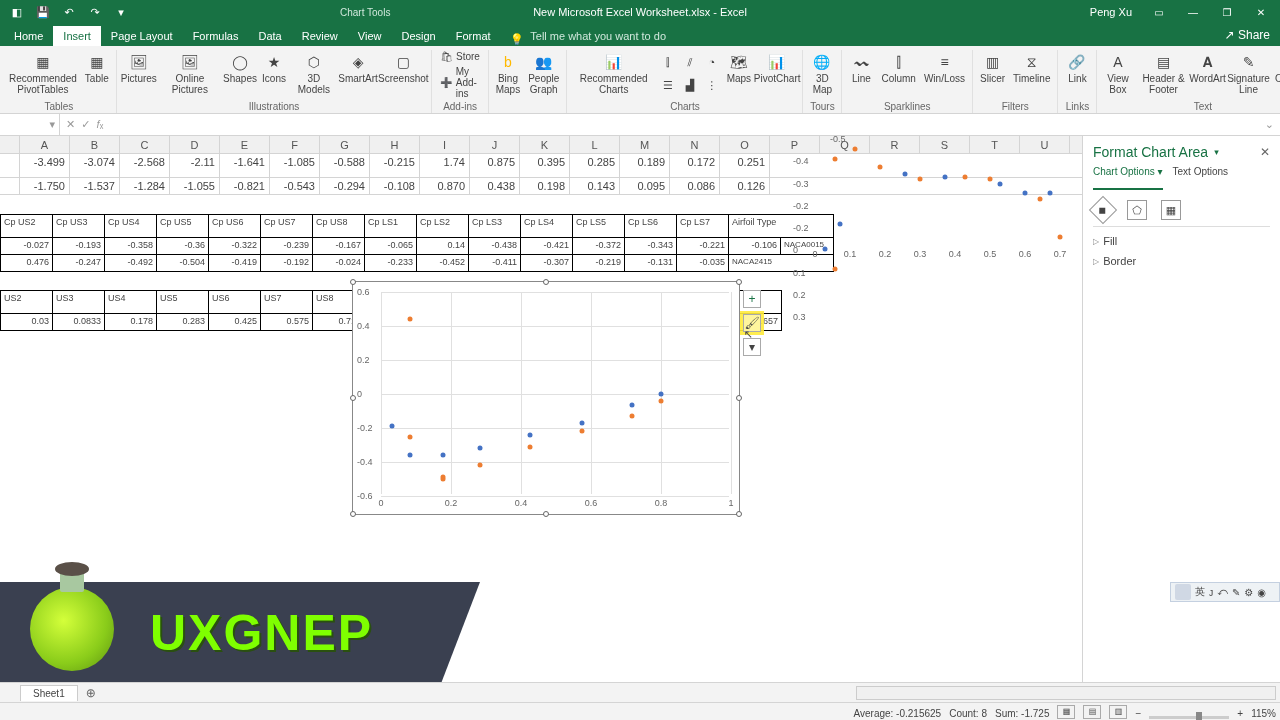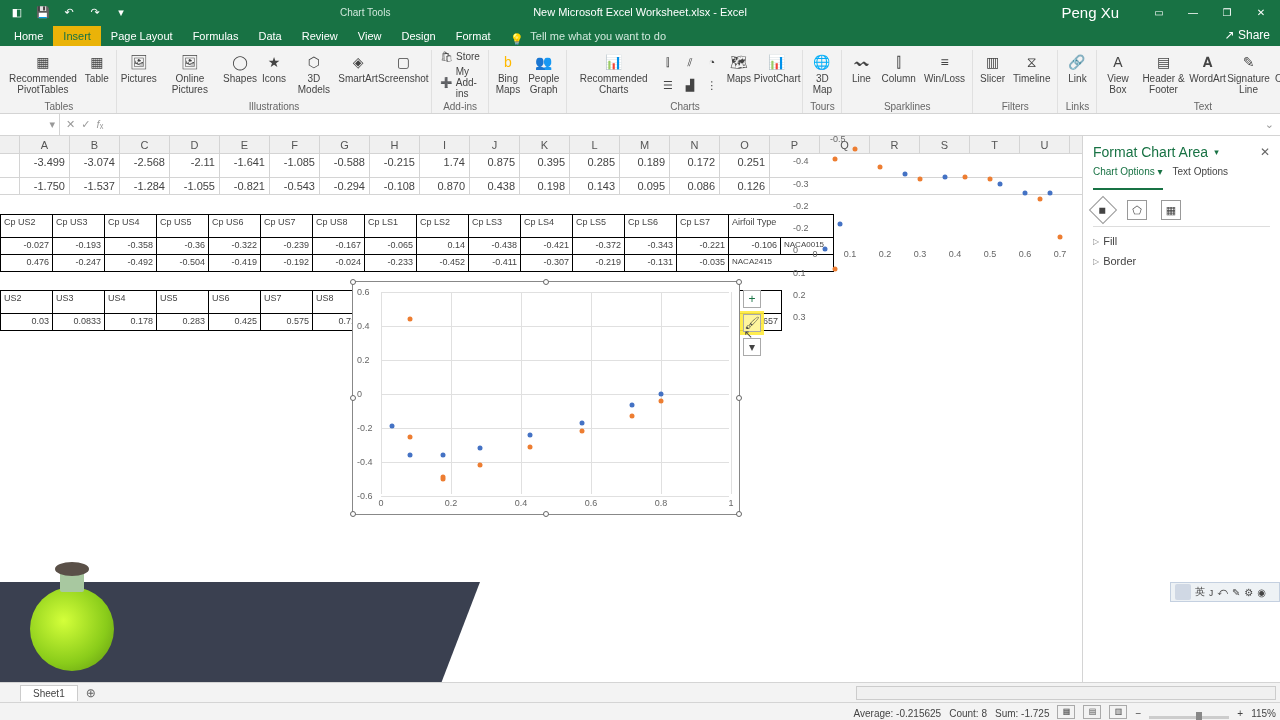--- a/index.html
+++ b/index.html
@@ -6,21 +6,21 @@
 body{width:1280px;height:720px;overflow:hidden;background:#fff;font-size:11px;color:#444}
 .titlebar{height:24px;background:#187244;display:flex;align-items:center;position:relative;color:#fff}
 .titlebar-left{display:flex;align-items:center;gap:8px;padding-left:8px}
 .qat-btn{width:18px;height:18px;display:flex;align-items:center;justify-content:center;font-size:11px;cursor:pointer}
 .titlebar-center{position:absolute;left:50%;transform:translateX(-50%);display:flex;flex-direction:column;align-items:center;font-size:11px}
 .chart-tools{position:absolute;left:340px;font-size:10px;color:#d0e8dc}
 .titlebar-right{margin-left:auto;display:flex;align-items:center;gap:4px;padding-right:4px}
 .win-btn{width:30px;height:24px;display:flex;align-items:center;justify-content:center;font-size:10px;cursor:pointer}
 .ribbon-tabs{height:22px;background:#187244;display:flex;align-items:flex-end;padding-left:4px}
 .rtab{padding:4px 10px;color:#fff;font-size:11px;cursor:pointer}
-.rtab.active{background:#eab308;color:#187244}
+.rtab.active{background:#ffffff;color:#187244}
 .share{margin-left:auto;padding:4px 10px;color:#fff;font-size:12px;cursor:pointer}
 .ribbon{height:68px;background:#f3f3f3;border-bottom:1px solid #d4d4d4;display:flex;padding:4px 2px 0}
 .rgroup{display:flex;flex-direction:column;align-items:center;padding:0 4px;border-right:1px solid #e0e0e0;height:100%}
 .rgroup-items{display:flex;gap:2px;flex:1;align-items:flex-start}
 .ritem{display:flex;flex-direction:column;align-items:center;justify-content:flex-start;padding:2px 3px;cursor:pointer;min-width:30px}
 .ricon{width:20px;height:20px;display:flex;align-items:center;justify-content:center;font-size:14px;margin-bottom:1px}
 .rlabel{font-size:10px;line-height:1.1;text-align:center;color:#444}
 .rgroup-label{font-size:10px;color:#666;padding:1px 0}
 .ritem-sm{font-size:10px;padding:1px 4px;cursor:pointer;display:flex;align-items:center;gap:3px}
 
@@ -107,21 +107,21 @@
   <div class="titlebar-left">
     <span class="qat-btn">◧</span>
     <span class="qat-btn">💾</span>
     <span class="qat-btn">↶</span>
     <span class="qat-btn">↷</span>
     <span class="qat-btn">▾</span>
   </div>
   <span class="chart-tools">Chart Tools</span>
   <div class="titlebar-center">New Microsoft Excel Worksheet.xlsx - Excel</div>
   <div class="titlebar-right">
-    <span style="font-size:15px;margin-right:21px">Peng Xu</span>
+    <span style="font-size:11px;margin-right:8px">Peng Xu</span>
     <span class="win-btn">▭</span>
     <span class="win-btn">—</span>
     <span class="win-btn">❐</span>
     <span class="win-btn close">✕</span>
   </div>
 </div>
 
 <div class="ribbon-tabs">
   <div class="rtab">Home</div>
   <div class="rtab active">Insert</div>
@@ -625,13 +625,14 @@
   </div>
 </div>
 
 <div class="watermark">
   <div class="wm-bg"></div>
   <div class="wm-flask">
     <div class="flask-body"></div>
     <div class="flask-neck"></div>
     <div class="flask-cork"></div>
   </div>
+  <div class="wm-text">UXGNEP</div>
 </div>
 
 </body></html>

